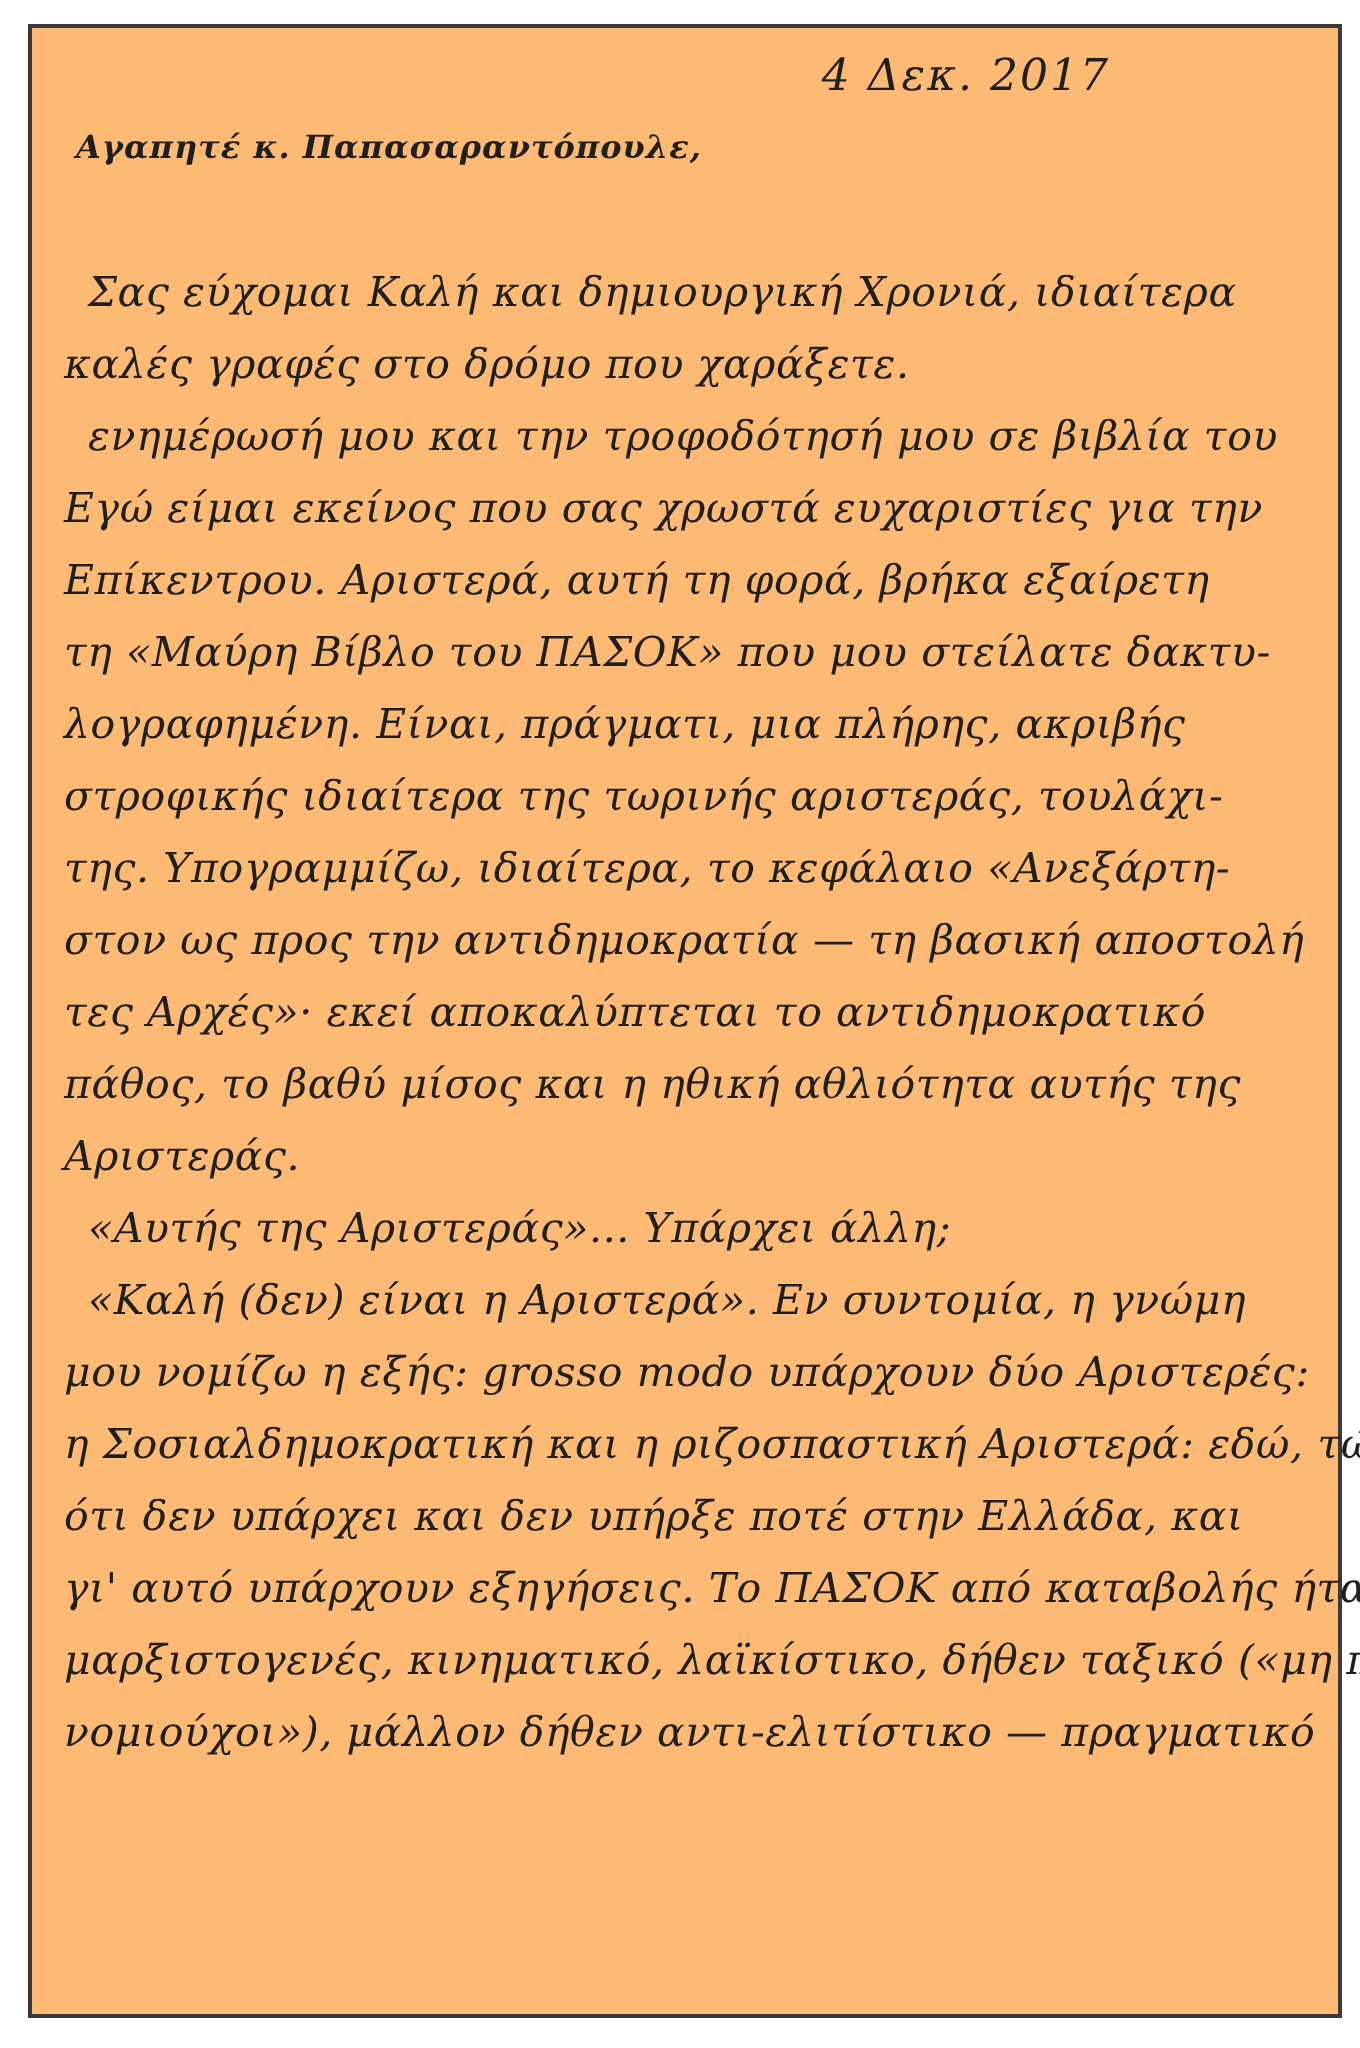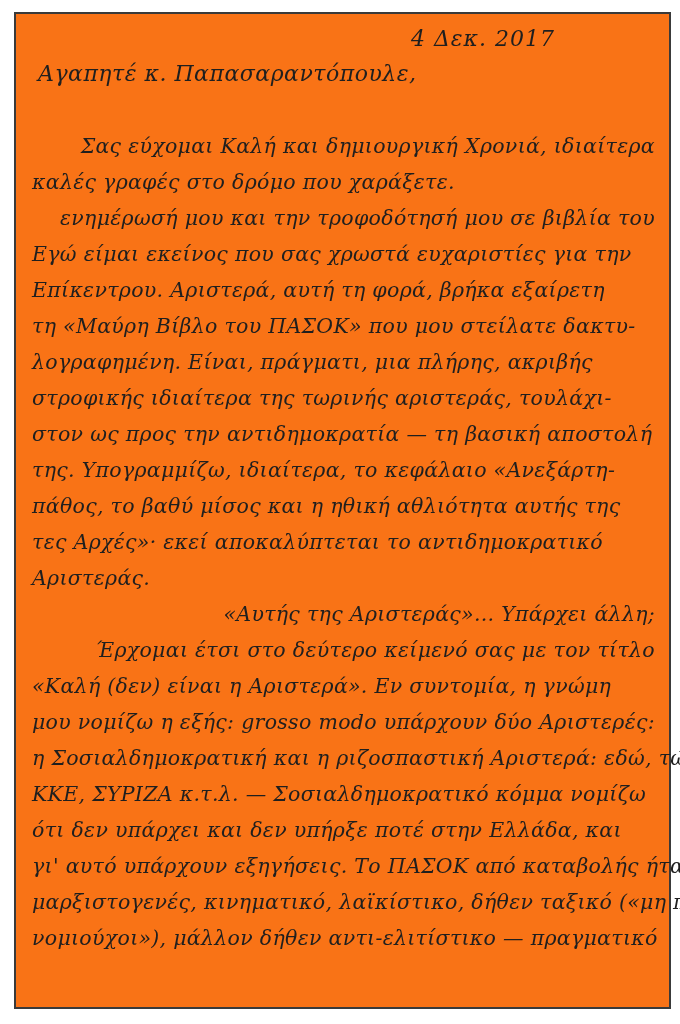--- a/index.html
+++ b/index.html
@@ -17,51 +17,51 @@
     font-style: italic;
     color: #1f1f1f;
   }
   .frame {
     position: absolute;
     left: 14px;
     top: 12px;
     right: 9px;
     bottom: 15px;
     border: 2px solid #3a3a3a;
-    background: #f97316;
+    background: #fdba74;
     box-sizing: border-box;
     padding: 10px 14px 8px 16px;
   }
   .date {
     text-align: right;
     padding-right: 100px;
     font-size: 22px;
     line-height: 30px;
     height: 34px;
     letter-spacing: 1px;
   }
   .salutation {
-    font-size: 22px;
+    font-size: 16px;
     line-height: 32px;
     height: 44px;
     padding-left: 6px;
     letter-spacing: 0.5px;
+    font-weight: bold;
   }
   .para {
     font-size: 20.5px;
   }
   .hw-line {
     line-height: 36px;
     height: 36px;
     white-space: nowrap;
     letter-spacing: 0.3px;
   }
   .para .hw-line:first-child {
     text-indent: 12px;
-    text-align: right;
   }
   .gap {
     height: 26px;
   }
 </style>
 </head>
 <body>
 
 <div class="page">
   <div class="frame">
@@ -77,37 +77,35 @@
         <div class="hw-line">καλές γραφές στο δρόμο που χαράξετε.</div>
       </div>
 
     <div class="para">
         <div class="hw-line">ενημέρωσή μου και την τροφοδότησή μου σε βιβλία του</div>
         <div class="hw-line">Εγώ είμαι εκείνος που σας χρωστά ευχαριστίες για την</div>
         <div class="hw-line">Επίκεντρου. Αριστερά, αυτή τη φορά, βρήκα εξαίρετη</div>
         <div class="hw-line">τη «Μαύρη Βίβλο του ΠΑΣΟΚ» που μου στείλατε δακτυ-</div>
         <div class="hw-line">λογραφημένη. Είναι, πράγματι, μια πλήρης, ακριβής</div>
         <div class="hw-line">στροφικής ιδιαίτερα της τωρινής αριστεράς, τουλάχι-</div>
+        <div class="hw-line">της. Υπογραμμίζω, ιδιαίτερα, το κεφάλαιο «Ανεξάρτη-</div>
         <div class="hw-line">στον ως προς την αντιδημοκρατία — τη βασική αποστολή</div>
-        <div class="hw-line">της. Υπογραμμίζω, ιδιαίτερα, το κεφάλαιο «Ανεξάρτη-</div>
+        <div class="hw-line">τες Αρχές»· εκεί αποκαλύπτεται το αντιδημοκρατικό</div>
         <div class="hw-line">πάθος, το βαθύ μίσος και η ηθική αθλιότητα αυτής της</div>
-        <div class="hw-line">τες Αρχές»· εκεί αποκαλύπτεται το αντιδημοκρατικό</div>
         <div class="hw-line">Αριστεράς.</div>
       </div>
 
     <div class="para">
         <div class="hw-line">«Αυτής της Αριστεράς»... Υπάρχει άλλη;</div>
       </div>
 
     <div class="para">
-        <div class="hw-line">Έρχομαι έτσι στο δεύτερο κείμενό σας με τον τίτλο</div>
         <div class="hw-line">«Καλή (δεν) είναι η Αριστερά». Εν συντομία, η γνώμη</div>
         <div class="hw-line">μου νομίζω η εξής: grosso modo υπάρχουν δύο Αριστερές:</div>
         <div class="hw-line">η Σοσιαλδημοκρατική και η ριζοσπαστική Αριστερά: εδώ, τώρα</div>
-        <div class="hw-line">ΚΚΕ, ΣΥΡΙΖΑ κ.τ.λ. — Σοσιαλδημοκρατικό κόμμα νομίζω</div>
         <div class="hw-line">ότι δεν υπάρχει και δεν υπήρξε ποτέ στην Ελλάδα, και</div>
         <div class="hw-line">γι' αυτό υπάρχουν εξηγήσεις. Το ΠΑΣΟΚ από καταβολής ήταν</div>
         <div class="hw-line">μαρξιστογενές, κινηματικό, λαϊκίστικο, δήθεν ταξικό («μη προ-</div>
         <div class="hw-line">νομιούχοι»), μάλλον δήθεν αντι-ελιτίστικο — πραγματικό</div>
       </div>
 
   </div>
 </div>
 
 </body></html>

